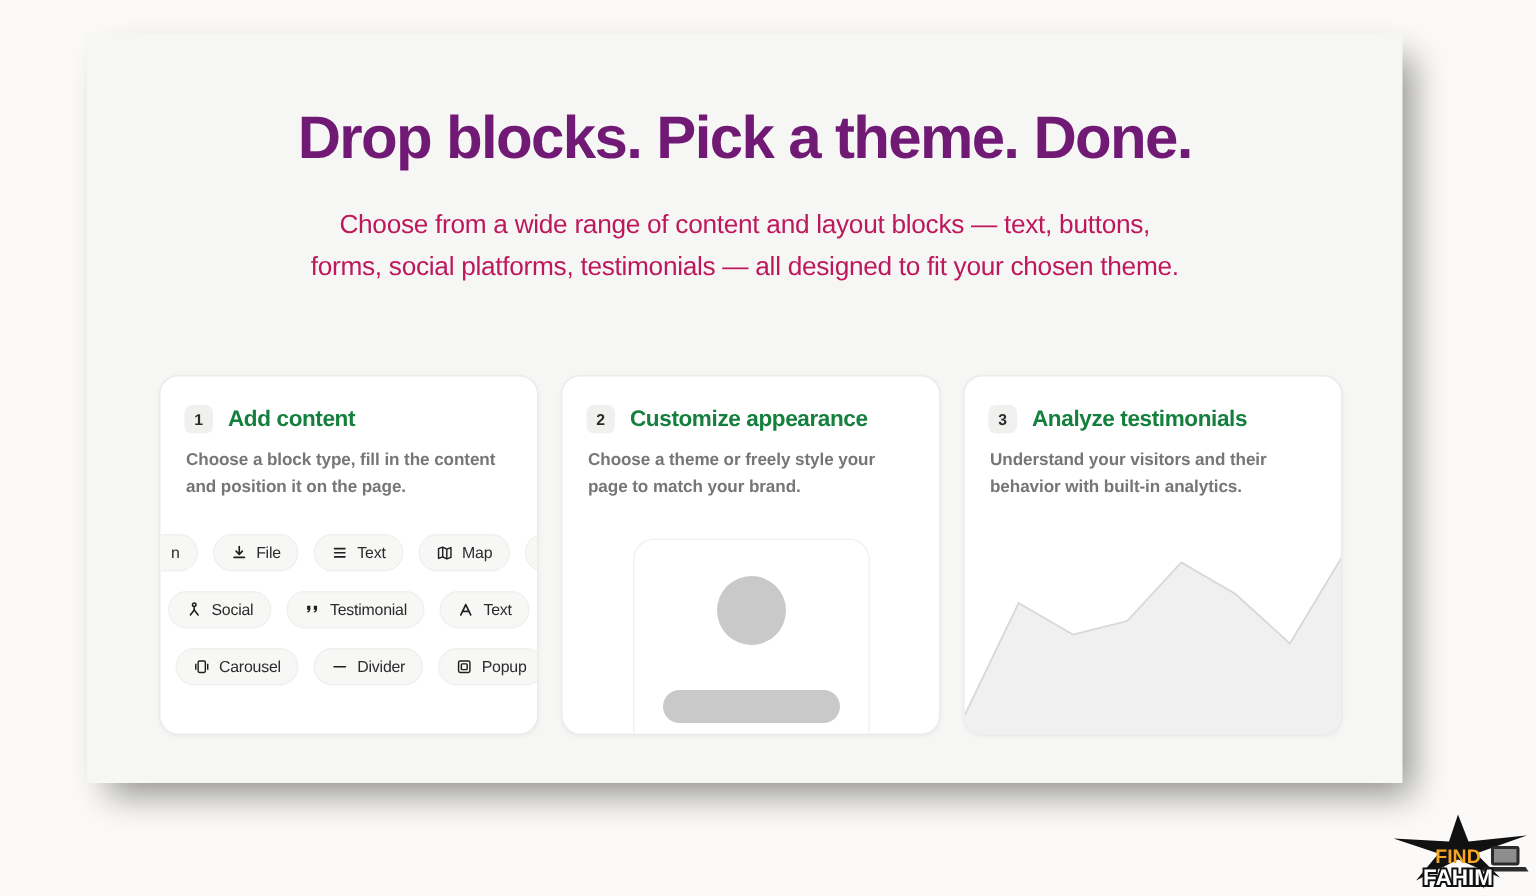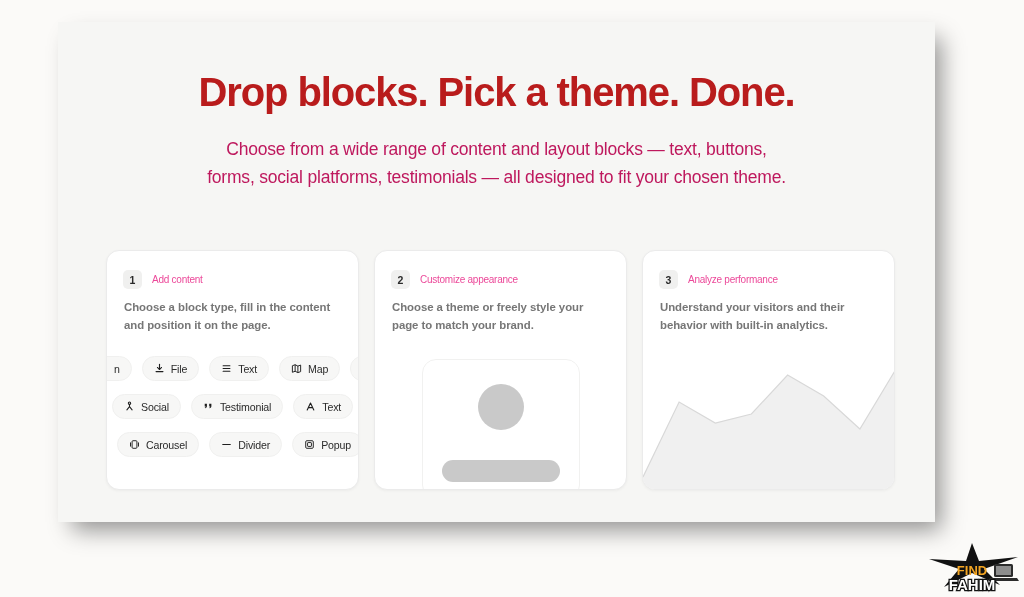--- a/index.html
+++ b/index.html
@@ -32,21 +32,21 @@
     position: absolute;
     left: 0;
     top: 48px;
     width: 877px;
     text-align: center;
   }
 
   #page-title {
     font-size: 40px;
     font-weight: bold;
-    color: #b91c1c;
+    color: #701a75;
     letter-spacing: -1.1px;
     line-height: 1.1;
     white-space: nowrap;
   }
 
   #page-subtitle {
     margin-top: 22px;
     font-size: 17.5px;
     color: #be185d;
     line-height: 1.58;
@@ -91,23 +91,23 @@
     color: #2a2a2a;
     font-size: 10.5px;
     font-weight: bold;
     display: flex;
     align-items: center;
     justify-content: center;
     flex: 0 0 auto;
   }
 
   .card-title {
-    font-size: 10px;
-    font-weight: normal;
-    color: #ec4899;
+    font-size: 15px;
+    font-weight: bold;
+    color: #15803d;
     letter-spacing: -0.25px;
     white-space: nowrap;
   }
 
   .card-desc {
     padding: 9px 18px 0 17px;
     font-size: 11.4px;
     color: #767676;
     line-height: 1.62;
     letter-spacing: -0.05px;
@@ -357,21 +357,21 @@
 
       <div class="preview-mock">
         <div class="preview-avatar"></div>
         <div class="preview-bar"></div>
       </div>
     </div>
 
     <div class="step-card">
       <div class="card-head">
         <span class="step-badge">3</span>
-        <span class="card-title">Analyze performance</span>
+        <span class="card-title">Analyze testimonials</span>
       </div>
       <div class="card-desc">Understand your visitors and their behavior with built-in analytics.</div>
 
       <div class="chart-wrap">
         <svg viewBox="0 0 253 150" preserveAspectRatio="none">
           <path id="chart-area" fill="#f0f0f0" d="M0.0 138.0 L36.1 63.0 L72.3 84.0 L108.4 75.0 L144.6 36.0 L180.7 57.0 L216.9 90.0 L253.0 30.0 L253 150 L0 150 Z"></path>
           <path id="chart-line" fill="none" stroke="#d8d8d8" stroke-width="1.2" d="M0.0 138.0 L36.1 63.0 L72.3 84.0 L108.4 75.0 L144.6 36.0 L180.7 57.0 L216.9 90.0 L253.0 30.0"></path>
         </svg>
       </div>
     </div>

